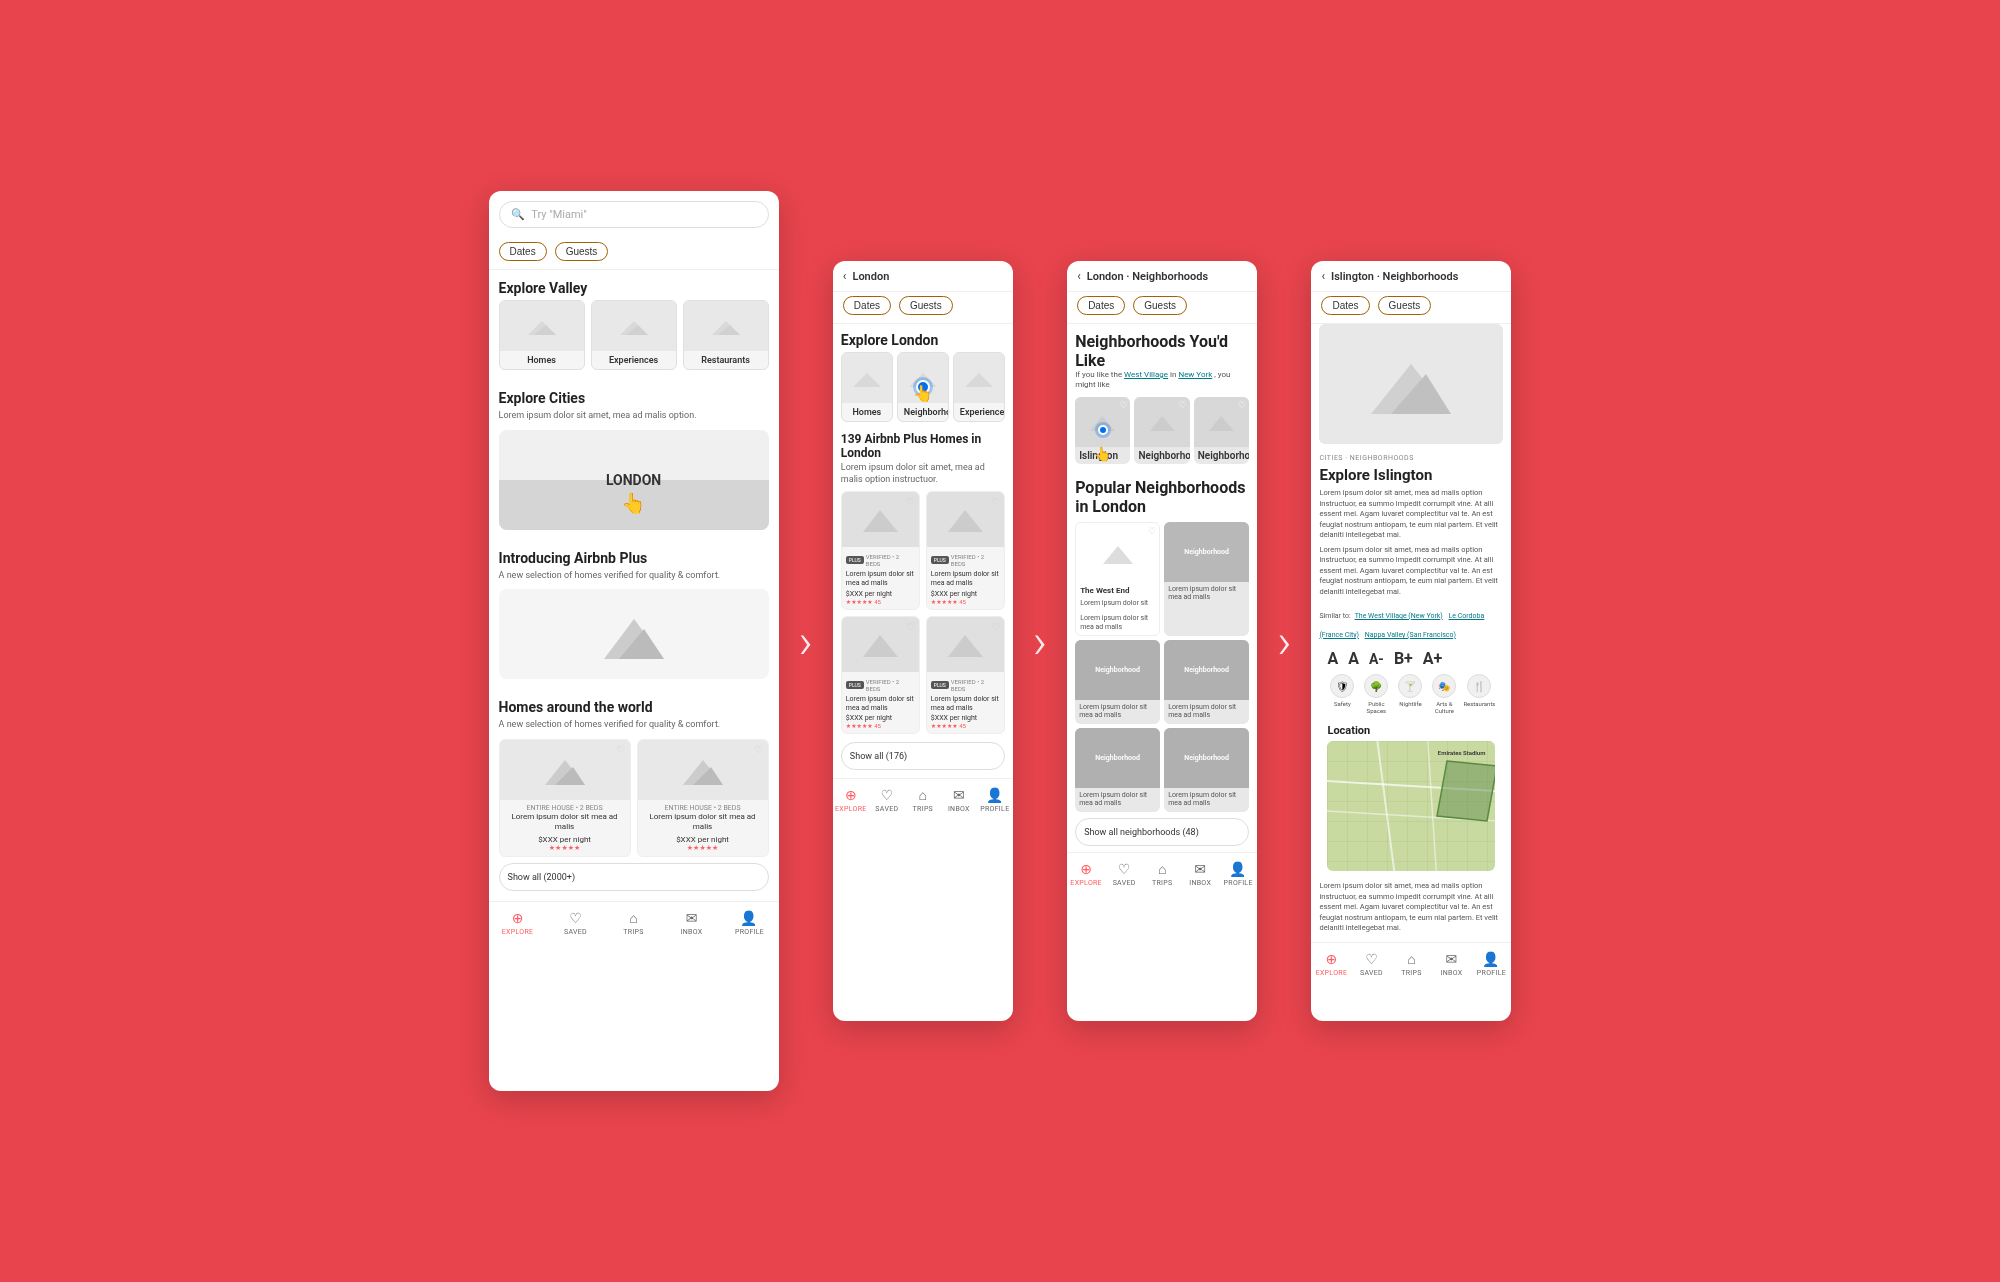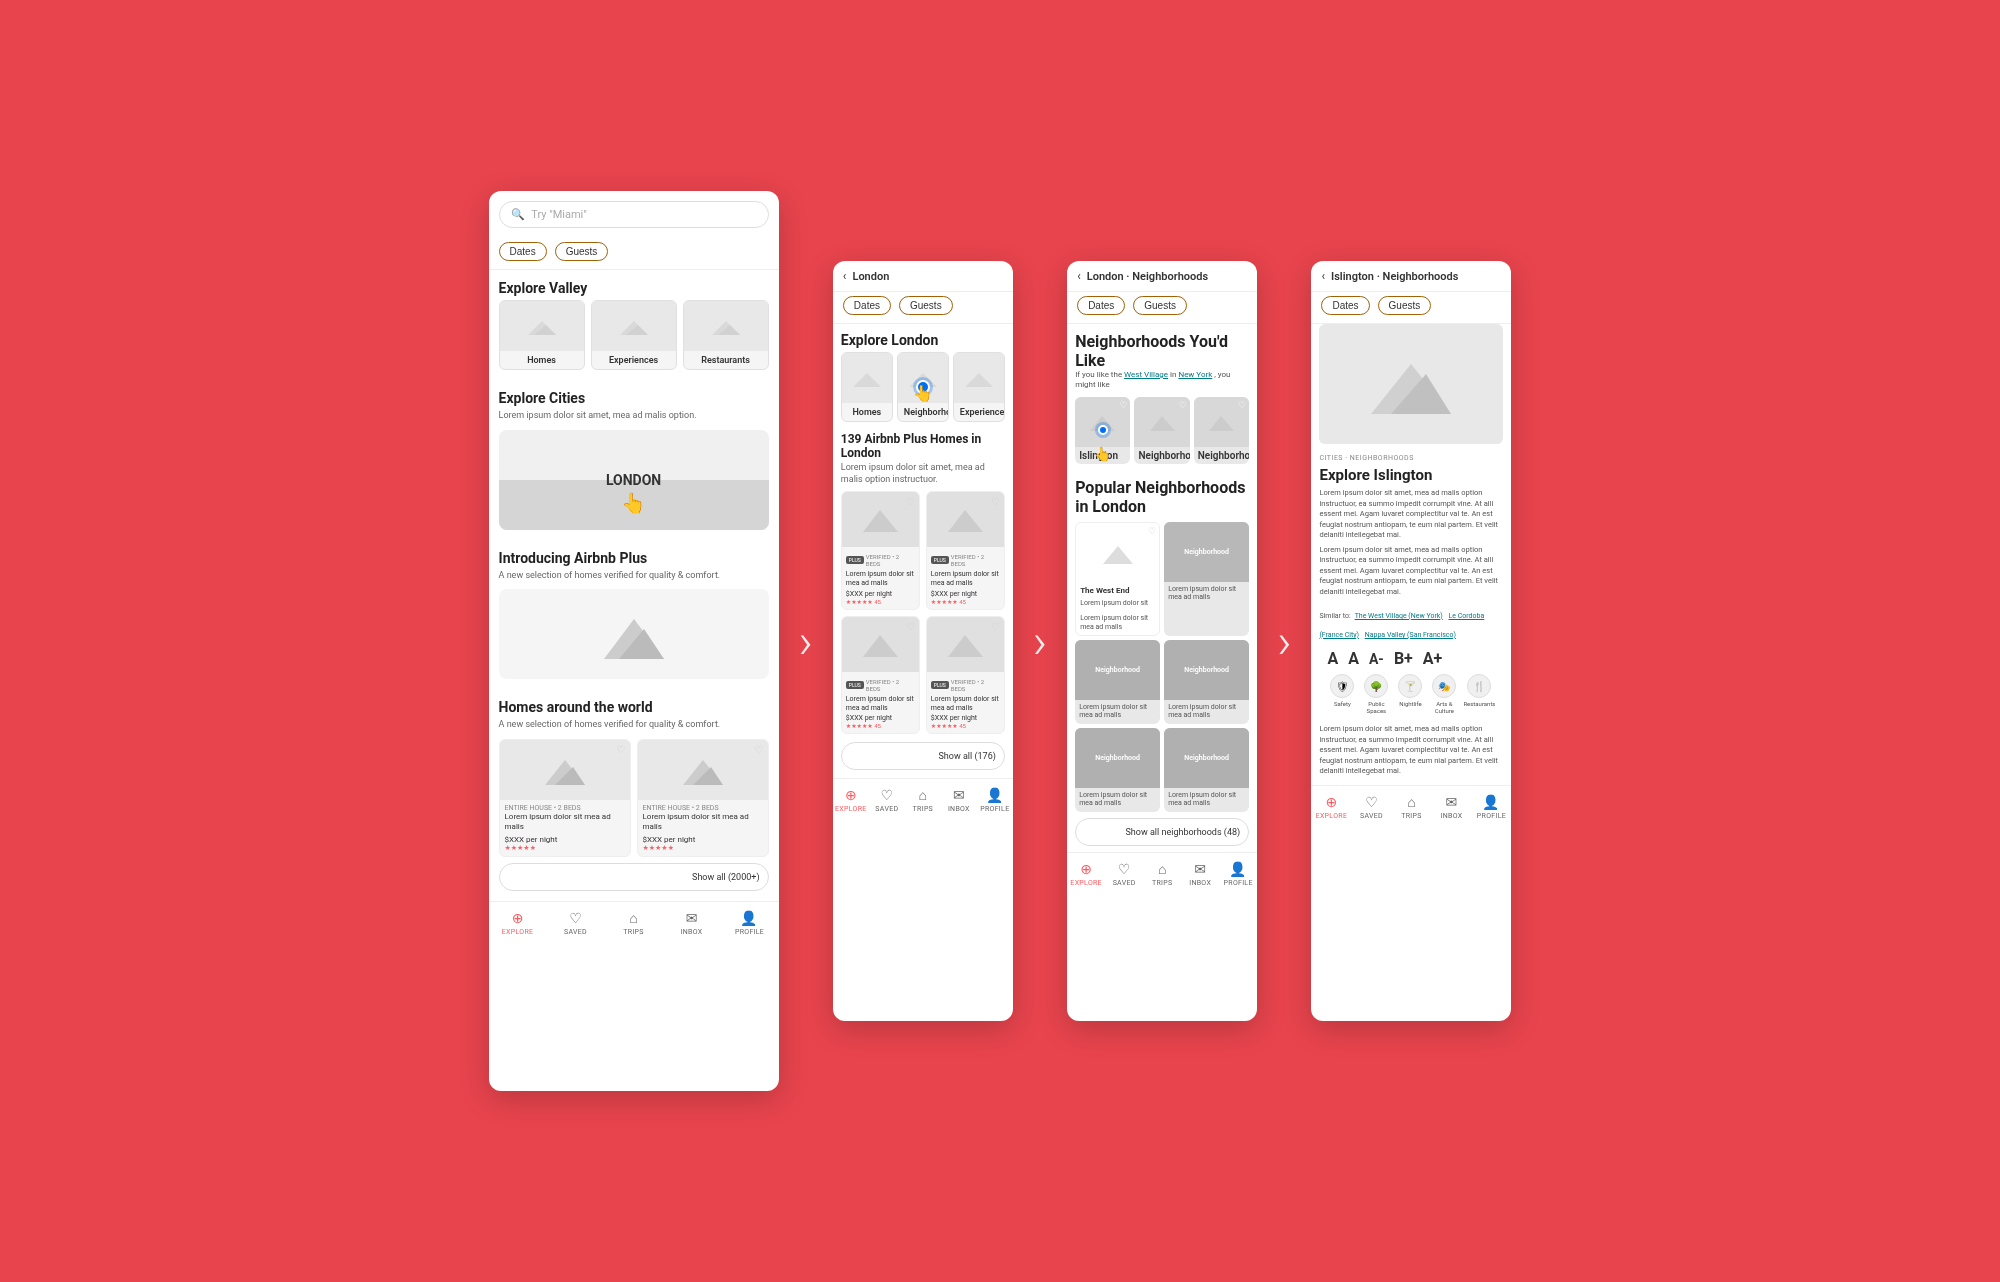--- a/index.html
+++ b/index.html
@@ -164,20 +164,21 @@
     }
     .home-card-image {
       background: #e8e8e8;
       height: 60px;
       display: flex;
       align-items: center;
       justify-content: center;
     }
     .home-card-info {
       padding: 4px 5px;
+      text-align: center;
     }
     .home-type {
       font-size: 7px;
       color: #888;
       text-transform: uppercase;
     }
     .home-desc {
       font-size: 8px;
       color: #333;
       line-height: 1.3;
@@ -198,21 +199,21 @@
       color: #ccc;
       font-size: 10px;
     }
 
     
     .show-all-btn {
       margin: 0 10px 10px;
       border: 1px solid #ddd;
       border-radius: 14px;
       padding: 8px;
-      text-align: right;
+      text-align: left;
       font-size: 9px;
       color: #333;
       cursor: pointer;
     }
 
     
     .bottom-nav {
       display: flex;
       border-top: 1px solid #eee;
       padding: 8px 0;
@@ -925,20 +926,35 @@
         <div class="icon-item">
           <div class="icon-circle">🎭</div>
           <span class="icon-label">Arts &amp; Culture</span>
         </div>
         <div class="icon-item">
           <div class="icon-circle">🍴</div>
           <span class="icon-label">Restaurants</span>
         </div>
       </div>
 
+      <div class="location-section">
+        <div class="location-title">Location</div>
+        <div class="map-area">
+          <div class="map-grid"></div>
+
+          <svg style="position:absolute;inset:0;" width="100%" height="100%">
+            <line x1="0" y1="40" x2="100%" y2="50" stroke="white" stroke-width="2" opacity="0.7"></line>
+            <line x1="0" y1="70" x2="100%" y2="80" stroke="white" stroke-width="1.5" opacity="0.5"></line>
+            <line x1="30%" y1="0" x2="40%" y2="100%" stroke="white" stroke-width="2" opacity="0.6"></line>
+            <line x1="60%" y1="0" x2="65%" y2="100%" stroke="white" stroke-width="1.5" opacity="0.5"></line>
+            <polygon points="120,20 170,25 160,80 110,75" fill="rgba(100,140,80,0.5)" stroke="#5a8a40" stroke-width="1.5"></polygon>
+          </svg>
+          <div style="position:absolute;top:8px;right:10px;font-size:6px;color:#333;font-weight:600;">Emirates Stadium</div>
+        </div>
+      </div>
 
       <div class="islington-desc">Lorem ipsum dolor sit amet, mea ad malis option instructuor, ea summo impedit corrumpit vine. At alli essent mei. Agam iuvaret complectitur val te. An est feugiat nostrum antiopam, te eum nial partem. Et velit delaniti intellegebat mai.</div>
     </div>
 
     <div class="bottom-nav">
       <div class="nav-item">
         <span class="nav-icon active">⊕</span>
         <span class="nav-label active">EXPLORE</span>
       </div>
       <div class="nav-item">

